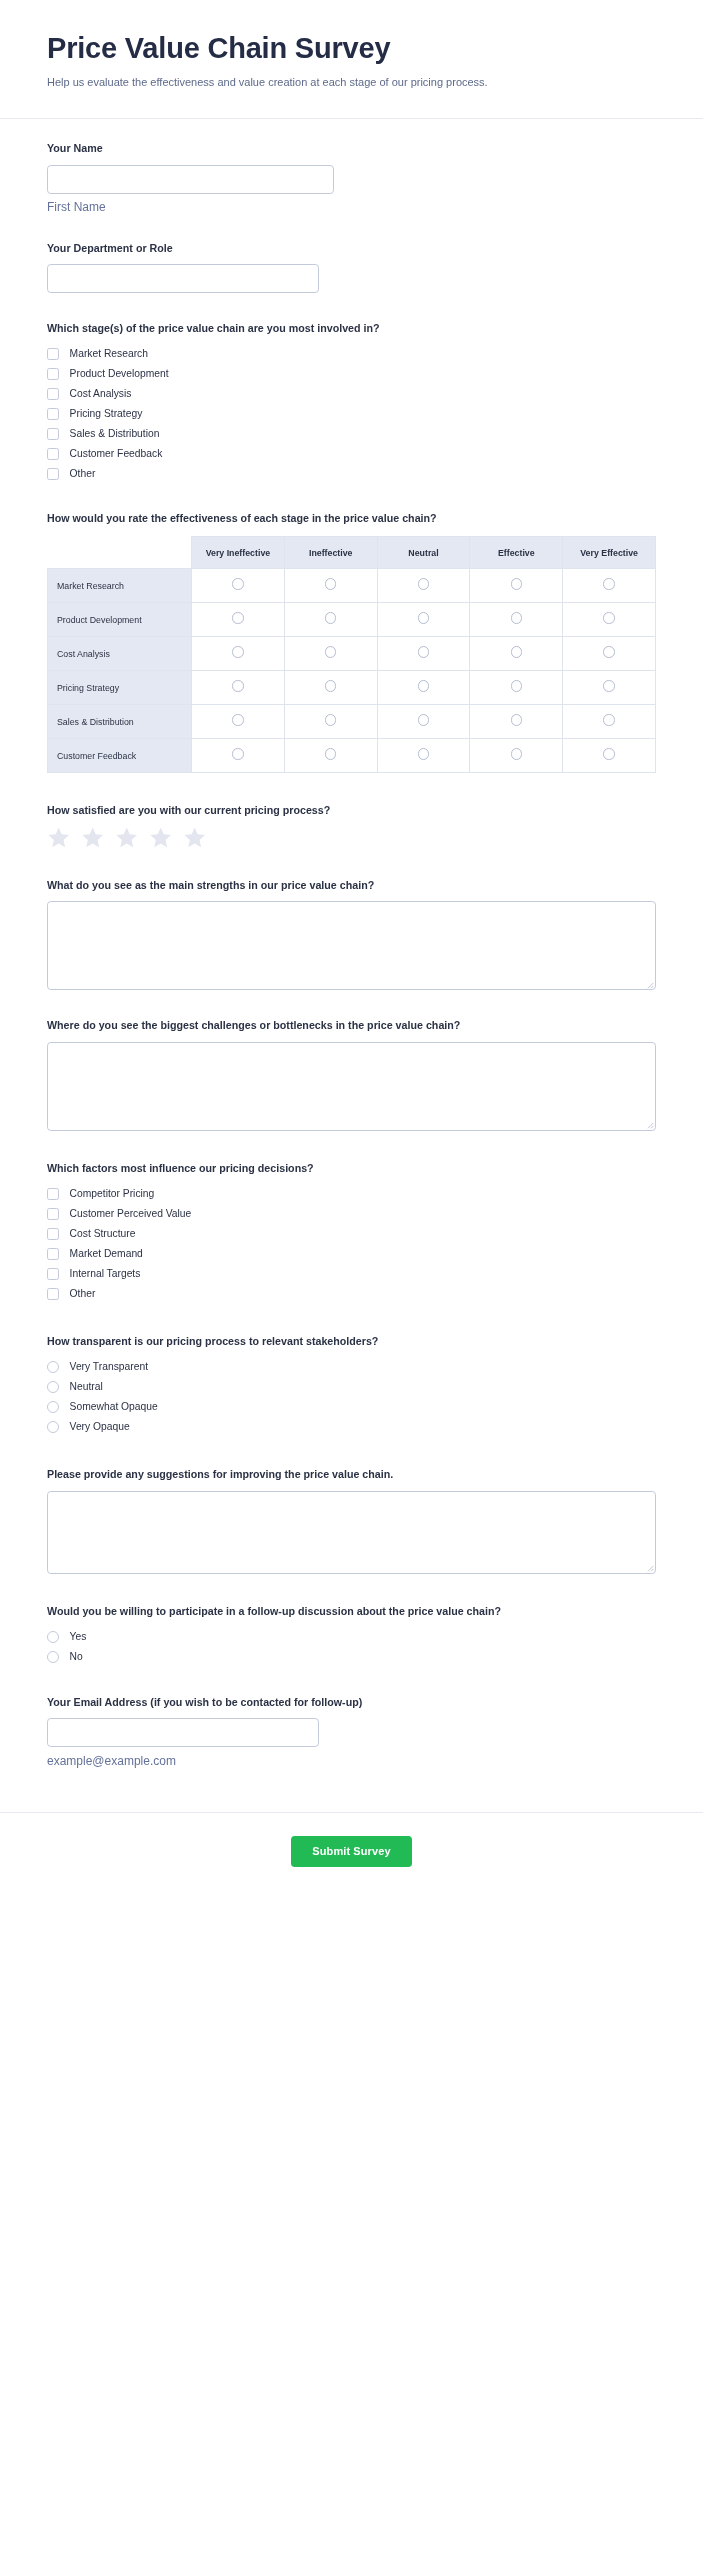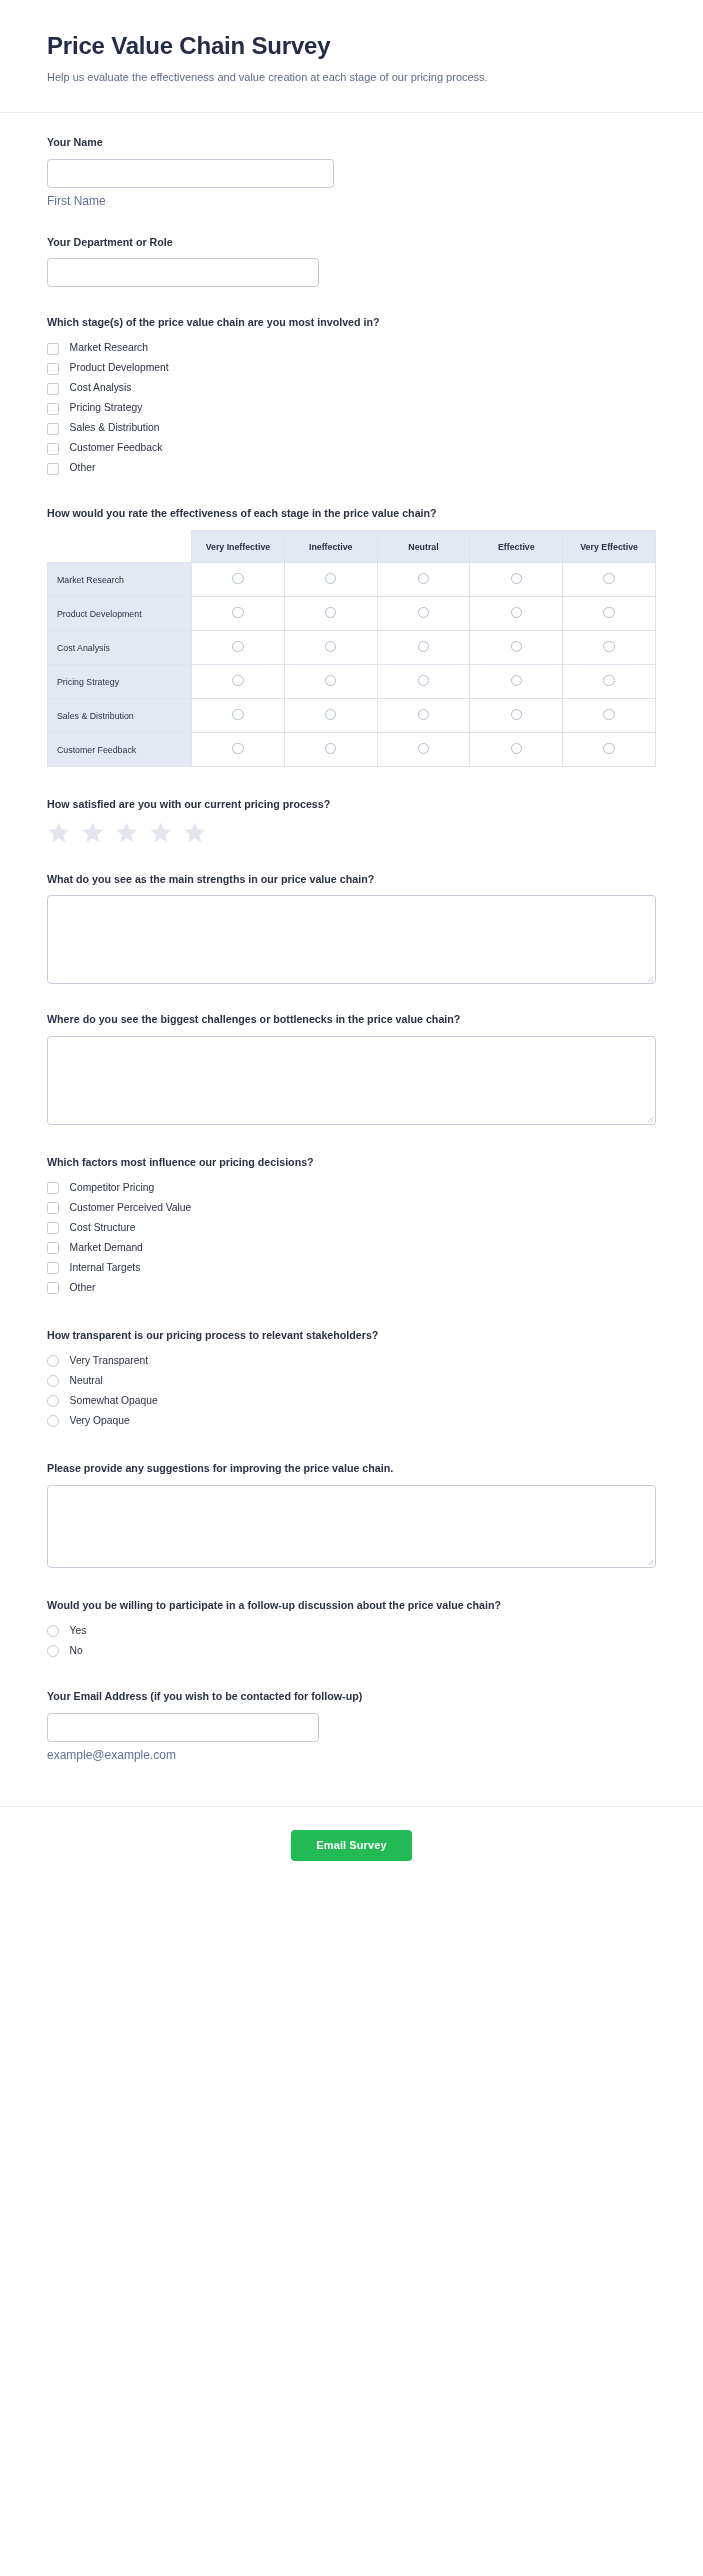--- a/index.html
+++ b/index.html
@@ -15,21 +15,21 @@
   }
 
   .page { width: 703px; margin: 0 auto; background:#fff; }
 
   
   .form-header {
     padding: 32px 47px 26px 47px;
     border-bottom: 0.8px solid #e8eaf0;
   }
   .form-title {
-    font-size: 24px;
+    font-size: 29px;
     font-weight: bold;
     letter-spacing: -0.2px;
     color: #242d45;
     margin: 0 0 9px 0;
     line-height: 1.15;
   }
   .form-subtitle {
     font-size: 11px;
     line-height: 1.62;
     color: #5d6a8a;
@@ -460,17 +460,17 @@
       <span class="q-label">Your Email Address (if you wish to be contacted for follow-up)</span>
       <div class="half-col">
         <input class="text-input" type="text" value="" style="">
         <span class="sub-label">example@example.com</span>
       </div>
     </div>
 
   </div>
 
   <div class="form-footer">
-    <button class="submit-btn">Email Survey</button>
+    <button class="submit-btn">Submit Survey</button>
   </div>
 
 </div>
 
 
 </body></html>

